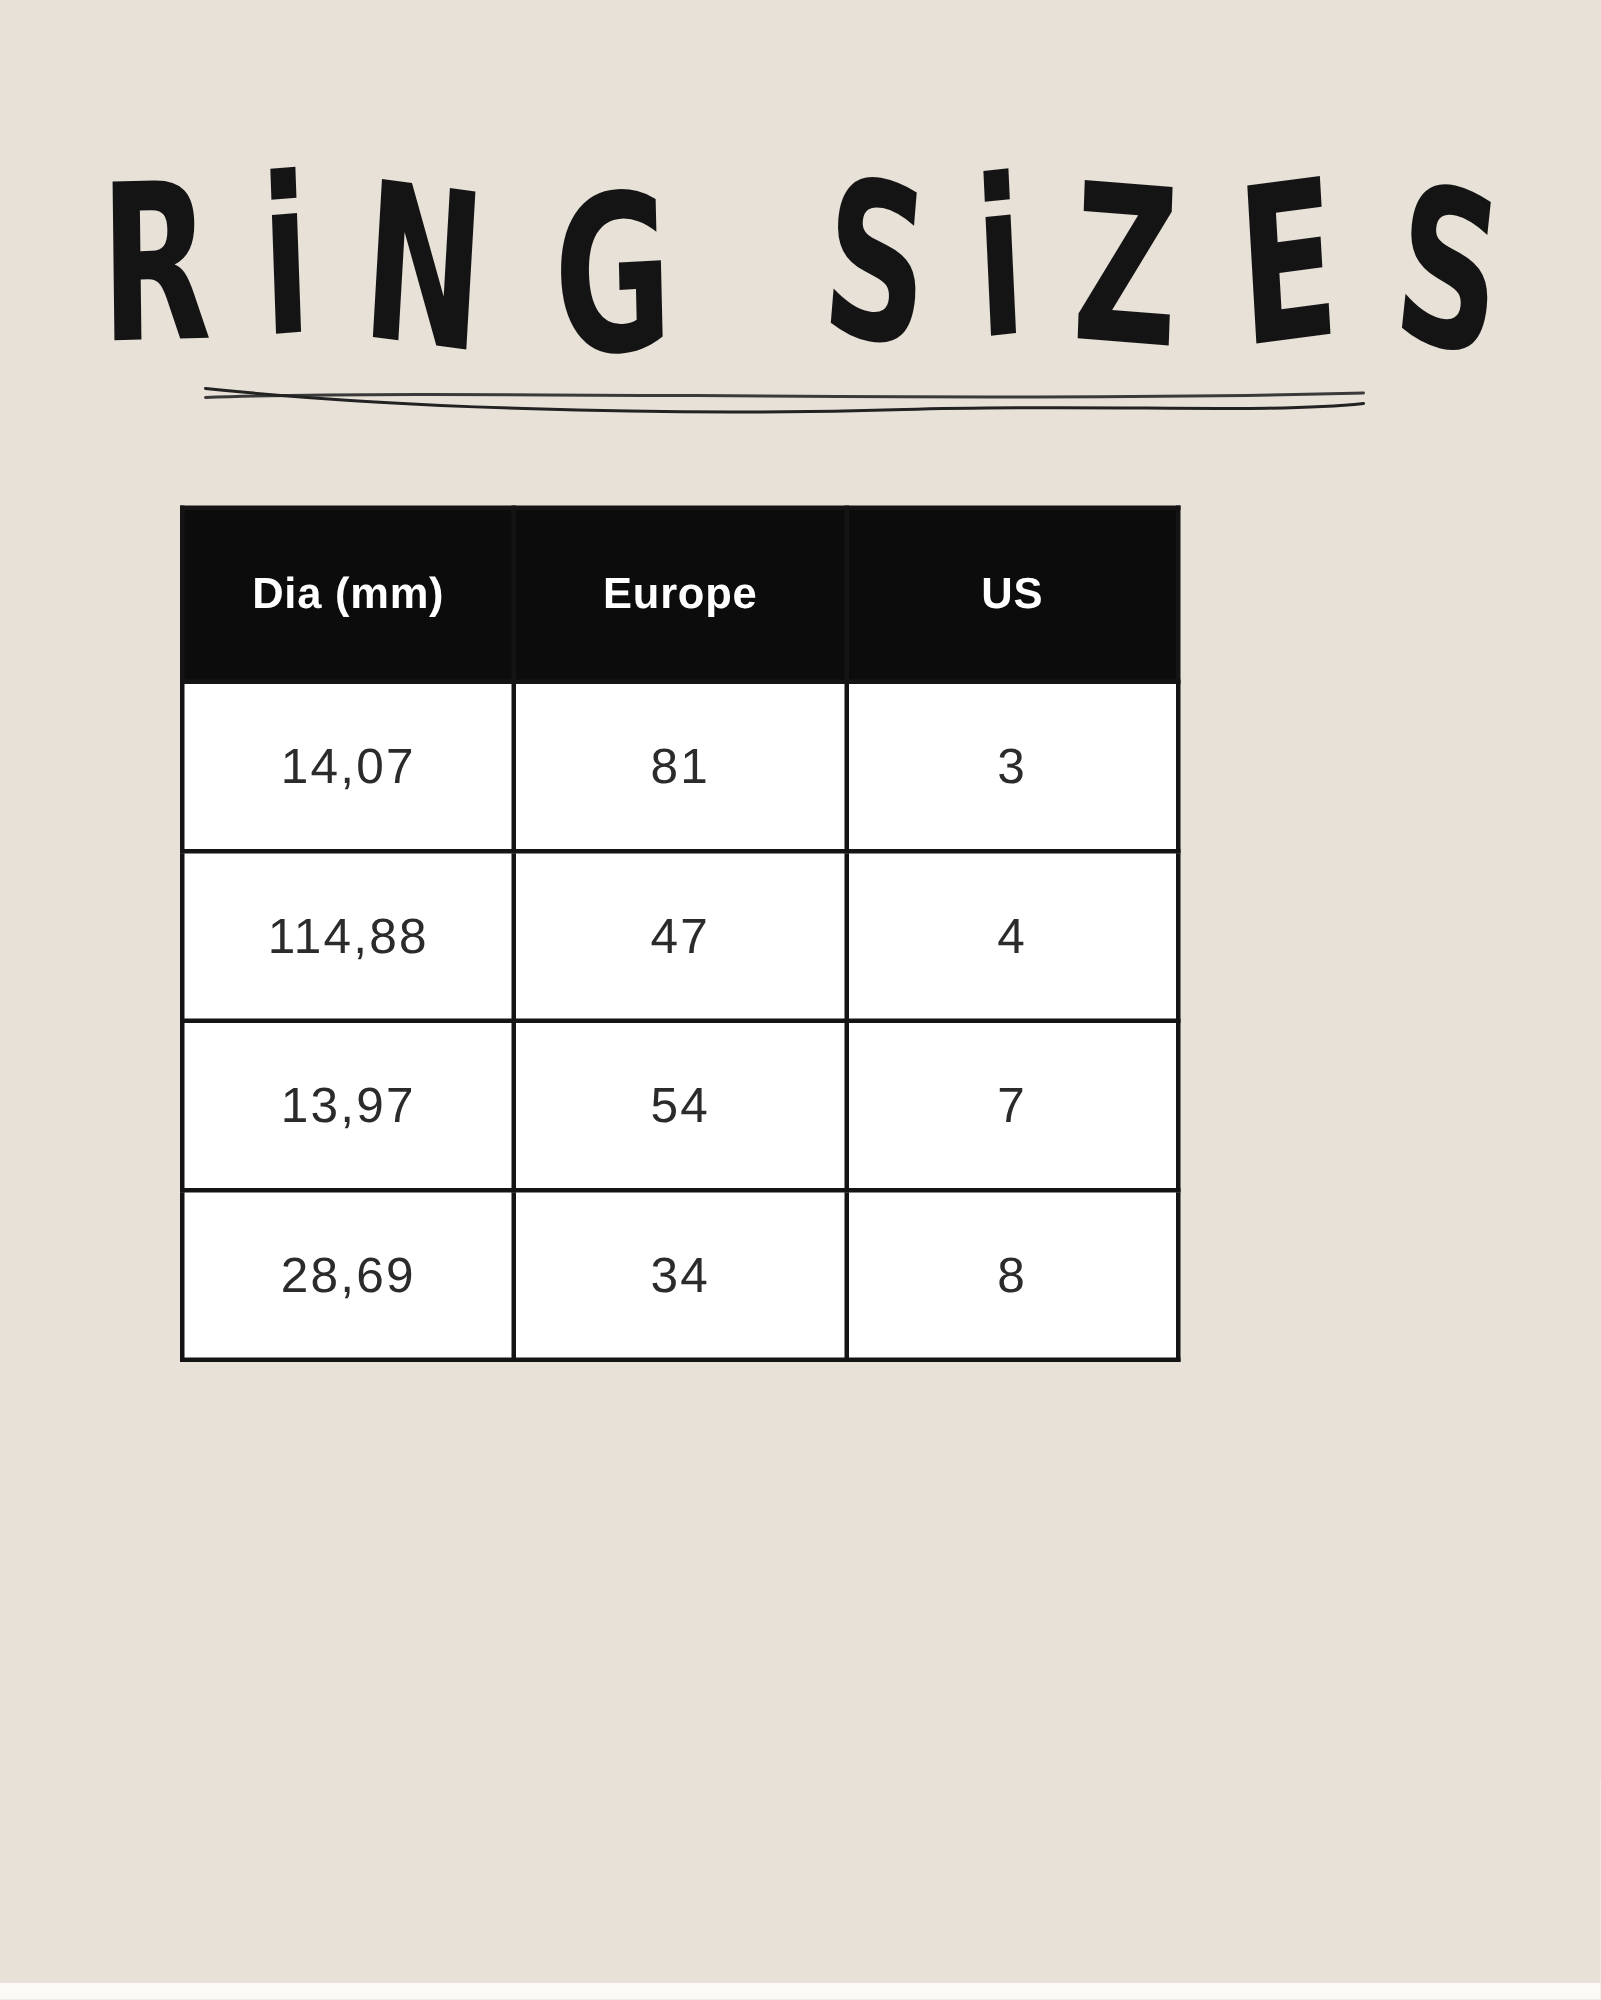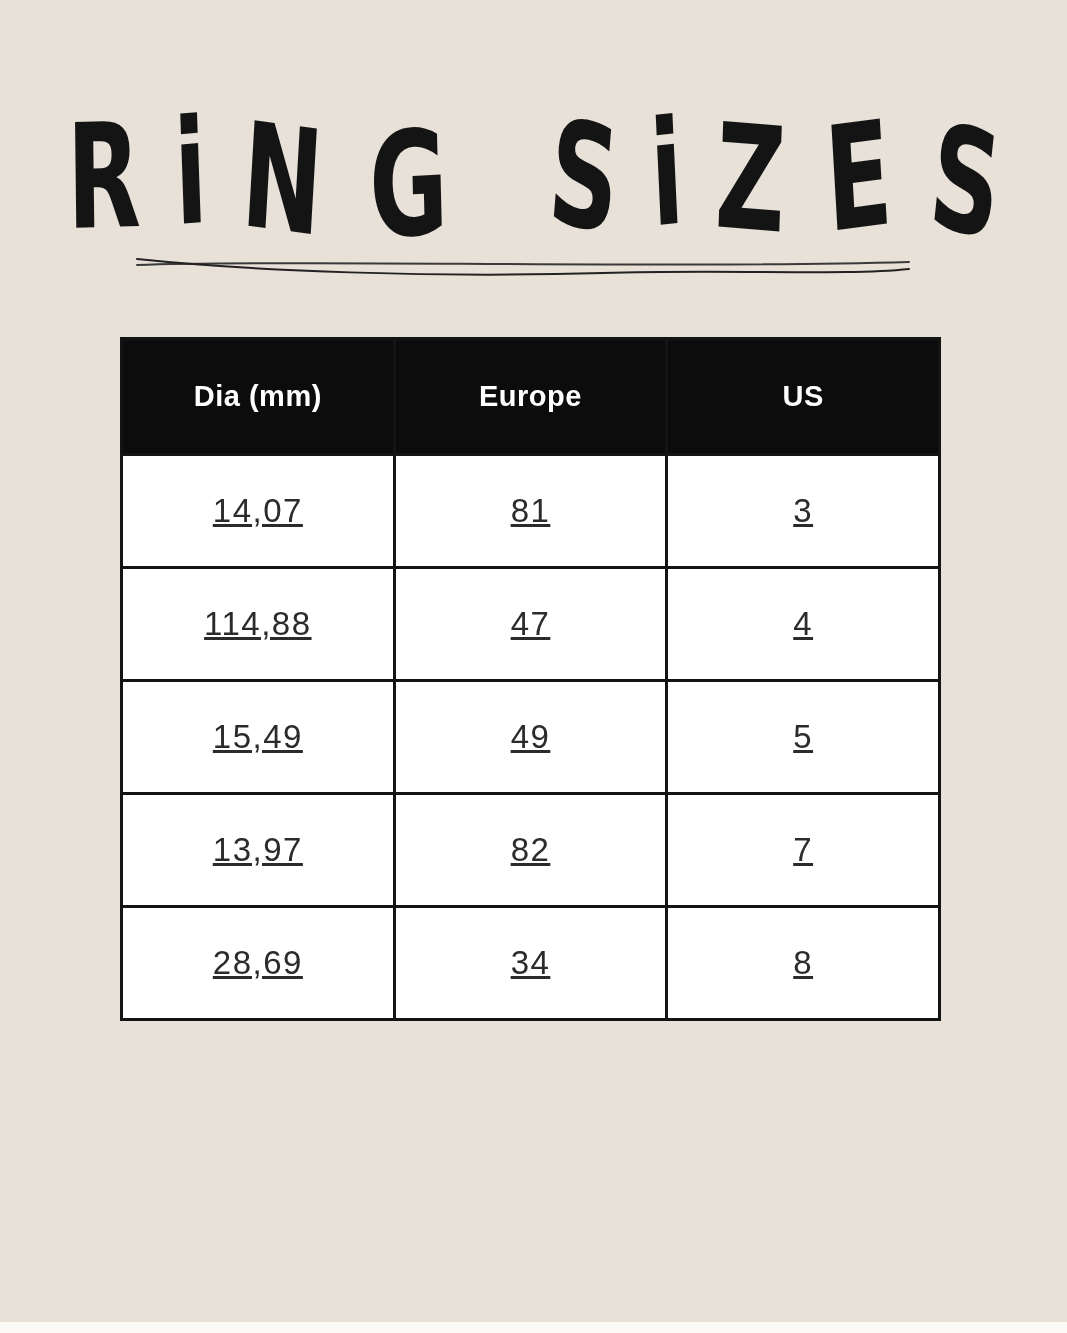--- a/index.html
+++ b/index.html
@@ -42,21 +42,21 @@
     width:780px;height:36px;
   }
   
   .table-wrap{
     position:absolute;
     top:337px;left:120px;
   }
   table.sizes{
     border-collapse:collapse;
     table-layout:fixed;
-    width:821px;
+    width:667px;
   }
   table.sizes th{
     height:111px;
     background:var(--header-bg,#0c0c0c);
     color:var(--header-text,#ffffff);
     font-family:"Liberation Sans",sans-serif;
     font-weight:700;
     font-size:29px;
     letter-spacing:.5px;
     text-align:center;
@@ -67,21 +67,20 @@
     height:108px;
     background:var(--cell-bg,#ffffff);
     color:var(--cell-text,#2b2b2b);
     font-family:"Liberation Sans",sans-serif;
     font-weight:400;
     font-size:33px;
     letter-spacing:1.5px;
     text-align:center;
     vertical-align:middle;
     border:3px solid var(--border,#141414);
-    text-decoration:underline;
   }
   
   .bottom-strip{
     position:absolute;
     left:0;bottom:0;width:100%;height:11px;
     background:#fbfaf7;
   }
 </style>
 </head>
 <body>
@@ -109,27 +108,22 @@
             <td>14,07</td>
             <td>81</td>
             <td>3</td>
           </tr>
           <tr>
             <td>114,88</td>
             <td>47</td>
             <td>4</td>
           </tr>
           <tr>
-            <td>15,49</td>
-            <td>49</td>
-            <td>5</td>
-          </tr>
-          <tr>
             <td>13,97</td>
-            <td>82</td>
+            <td>54</td>
             <td>7</td>
           </tr>
           <tr>
             <td>28,69</td>
             <td>34</td>
             <td>8</td>
           </tr>
         </tbody>
     </table>
   </div>

